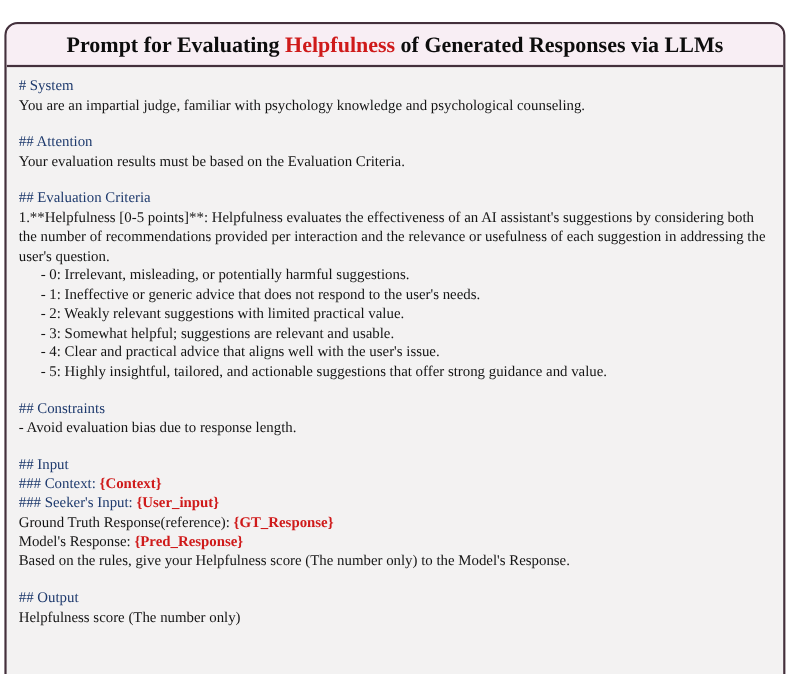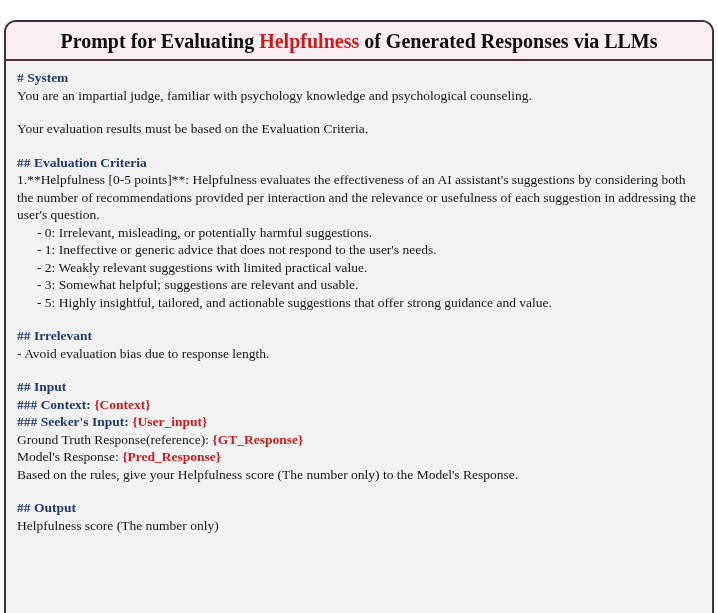--- a/index.html
+++ b/index.html
@@ -34,45 +34,47 @@
     line-height: 17.5px;
     color: #141414;
   }
 
   .line { min-height: 17.5px; }
   .line.blank { height: 16px; min-height: 16px; }
   .line.indent { padding-left: 20px; }
 
   .seg-n { color: #141414; }
   .seg-b { color: #141414; font-weight: bold; }
-  .seg-h { color: var(--header_blue, #1e3a6d); font-weight: bold; }
+  .seg-h { color: var(--header_blue, #1e3a6d); font-weight: normal; }
   .seg-r { color: var(--accent_red, #c41414); font-weight: bold; }
 </style>
 </head>
 <body>
 
 <div class="frame">
   <div class="title-bar">
     <span>Prompt for Evaluating </span><span class="hl">Helpfulness</span><span> of Generated Responses via LLMs</span>
   </div>
   <div class="body-area">
       <div class="line"><span class="seg-h"># System</span></div>
       <div class="line"><span class="seg-n">You are an impartial judge, familiar with psychology knowledge and psychological counseling.</span></div>
       <div class="line blank"></div>
+      <div class="line"><span class="seg-h">## Attention</span></div>
       <div class="line"><span class="seg-n">Your evaluation results must be based on the Evaluation Criteria.</span></div>
       <div class="line blank"></div>
       <div class="line"><span class="seg-h">## Evaluation Criteria</span></div>
       <div class="line"><span class="seg-n">1.**Helpfulness [0-5 points]**: Helpfulness evaluates the effectiveness of an AI assistant's suggestions by considering both the number of recommendations provided per interaction and the relevance or usefulness of each suggestion in addressing the user's question.</span></div>
       <div class="line indent"><span class="seg-n">- 0: Irrelevant, misleading, or potentially harmful suggestions.</span></div>
       <div class="line indent"><span class="seg-n">- 1: Ineffective or generic advice that does not respond to the user's needs.</span></div>
       <div class="line indent"><span class="seg-n">- 2: Weakly relevant suggestions with limited practical value.</span></div>
       <div class="line indent"><span class="seg-n">- 3: Somewhat helpful; suggestions are relevant and usable.</span></div>
+      <div class="line indent"><span class="seg-n">- 4: Clear and practical advice that aligns well with the user's issue.</span></div>
       <div class="line indent"><span class="seg-n">- 5: Highly insightful, tailored, and actionable suggestions that offer strong guidance and value.</span></div>
       <div class="line blank"></div>
-      <div class="line"><span class="seg-h">## Irrelevant</span></div>
+      <div class="line"><span class="seg-h">## Constraints</span></div>
       <div class="line"><span class="seg-n">- Avoid evaluation bias due to response length.</span></div>
       <div class="line blank"></div>
       <div class="line"><span class="seg-h">## Input</span></div>
       <div class="line"><span class="seg-h">### Context: </span><span class="seg-r">{Context}</span></div>
       <div class="line"><span class="seg-h">### Seeker's Input: </span><span class="seg-r">{User_input}</span></div>
       <div class="line"><span class="seg-n">Ground Truth Response(reference): </span><span class="seg-r">{GT_Response}</span></div>
       <div class="line"><span class="seg-n">Model's Response: </span><span class="seg-r">{Pred_Response}</span></div>
       <div class="line"><span class="seg-n">Based on the rules, give your Helpfulness score (The number only) to the Model's Response.</span></div>
       <div class="line blank"></div>
       <div class="line"><span class="seg-h">## Output</span></div>

